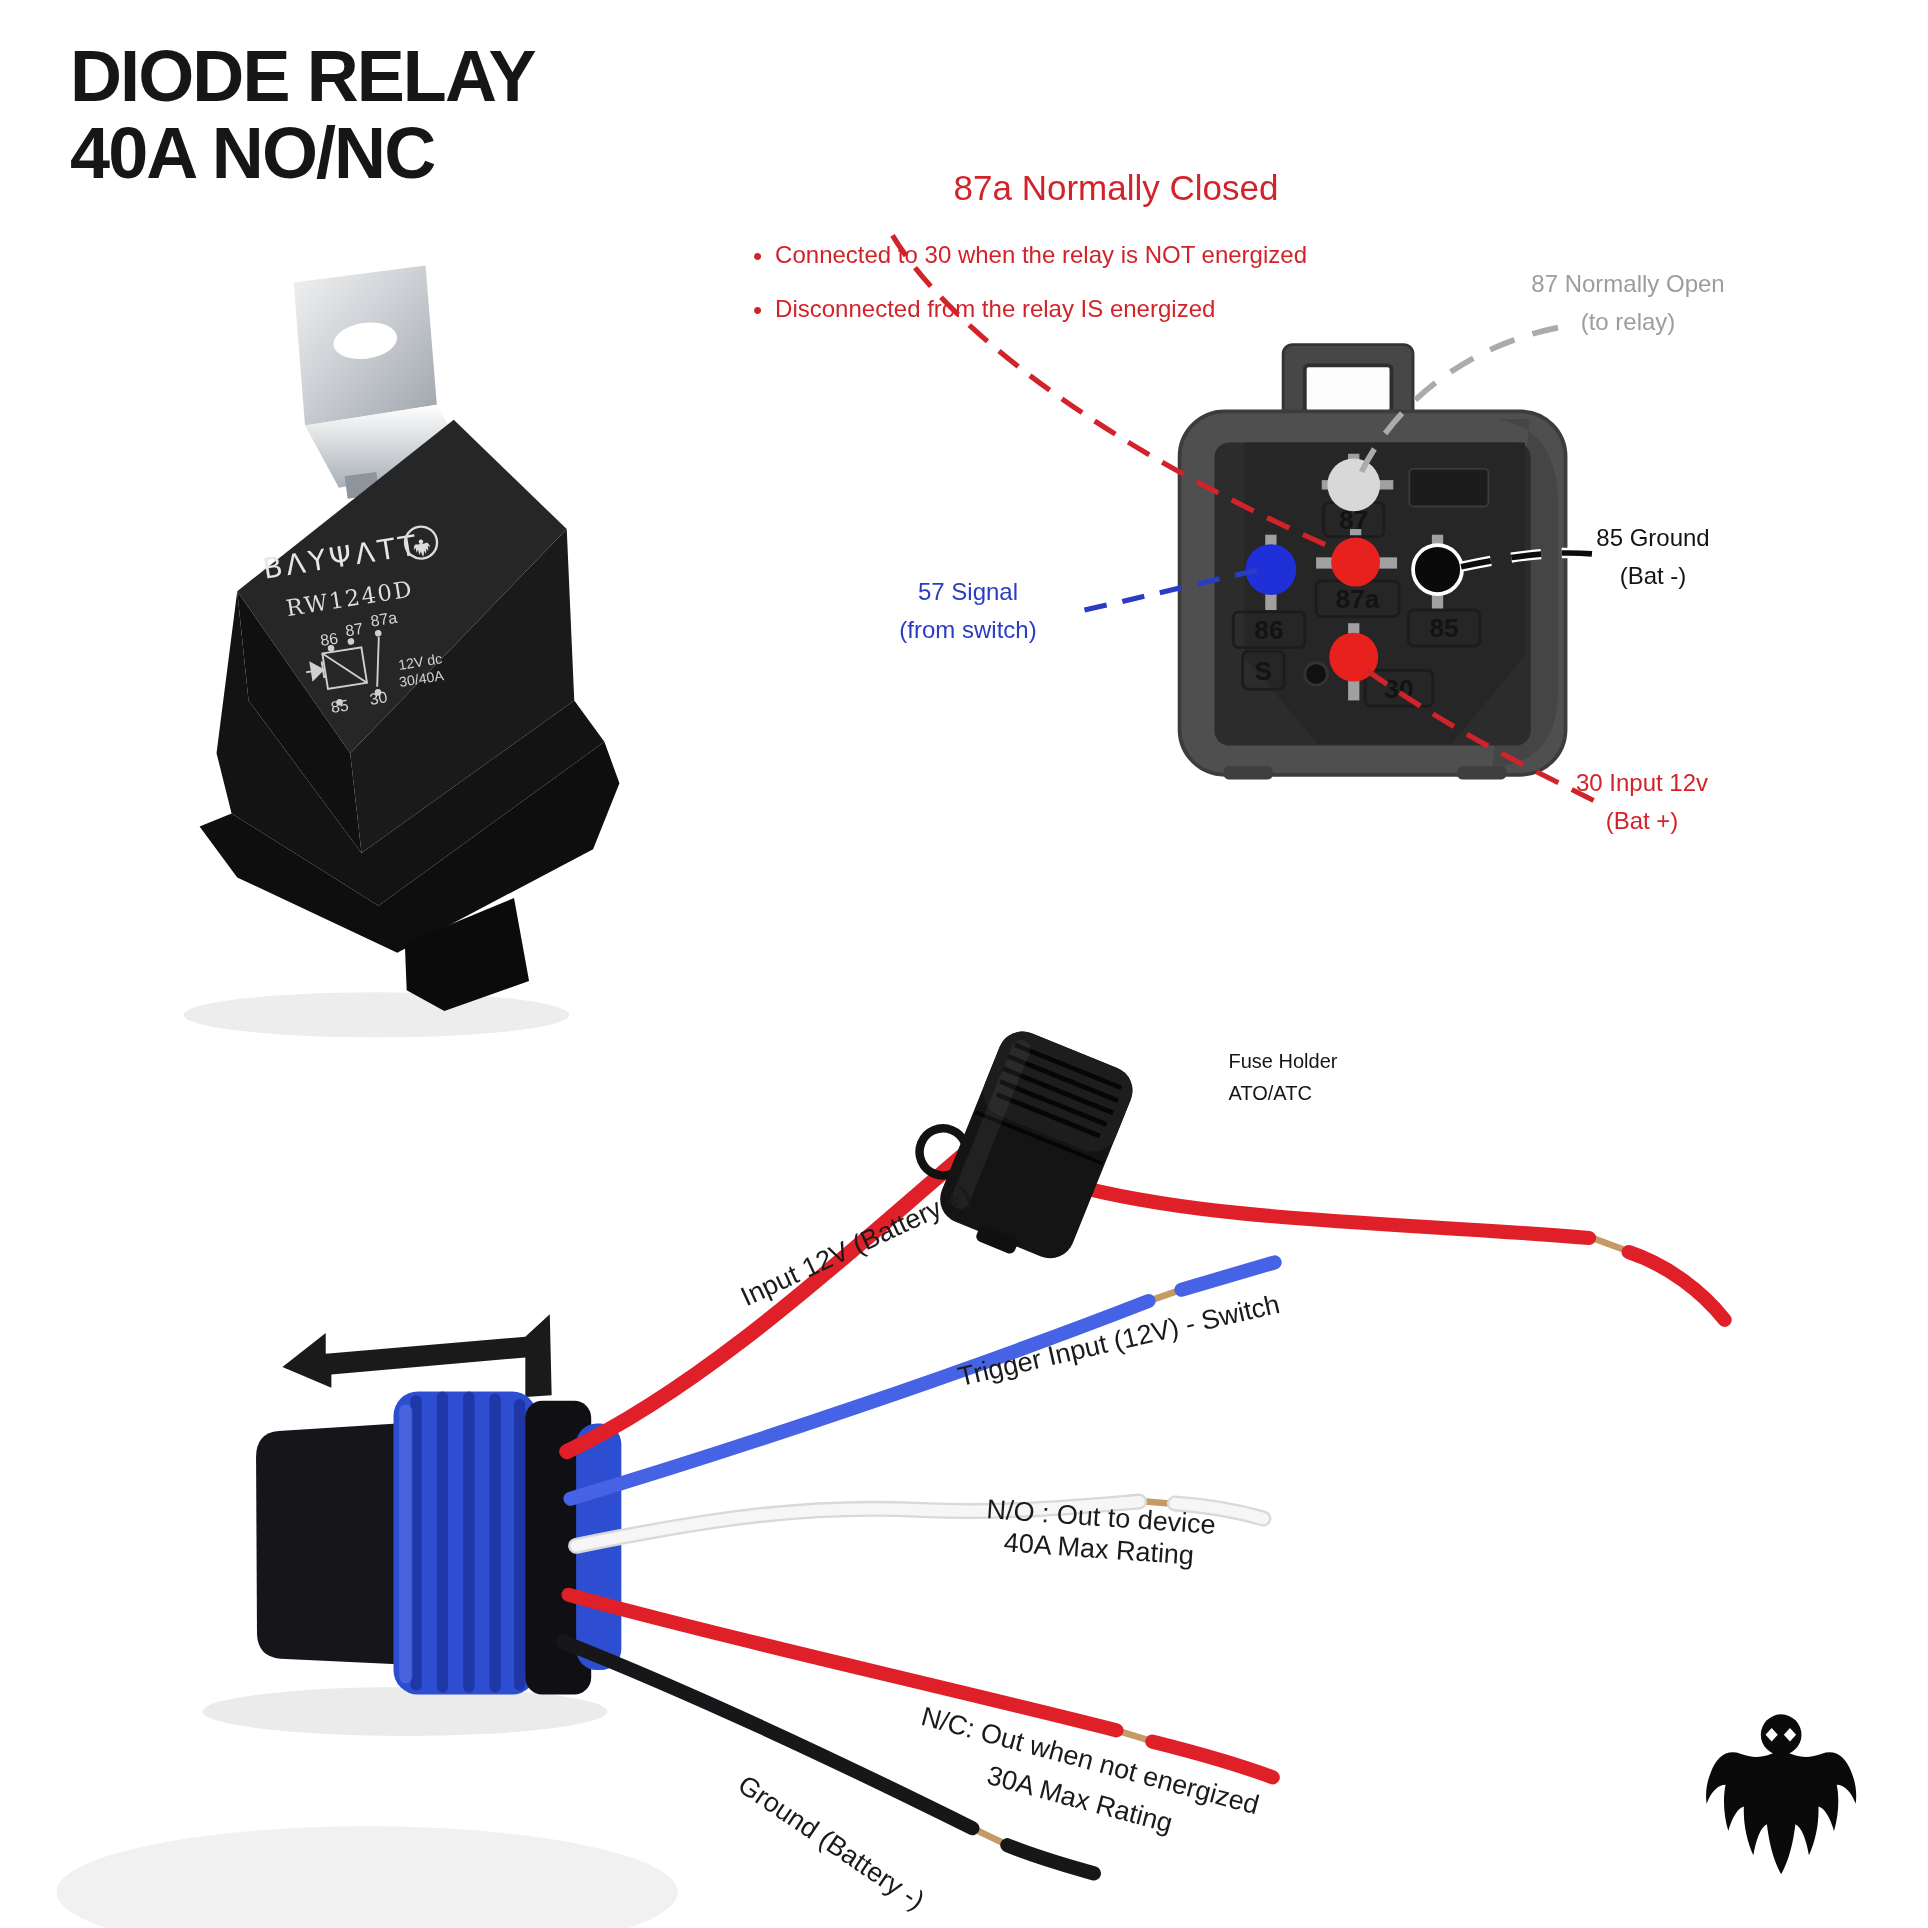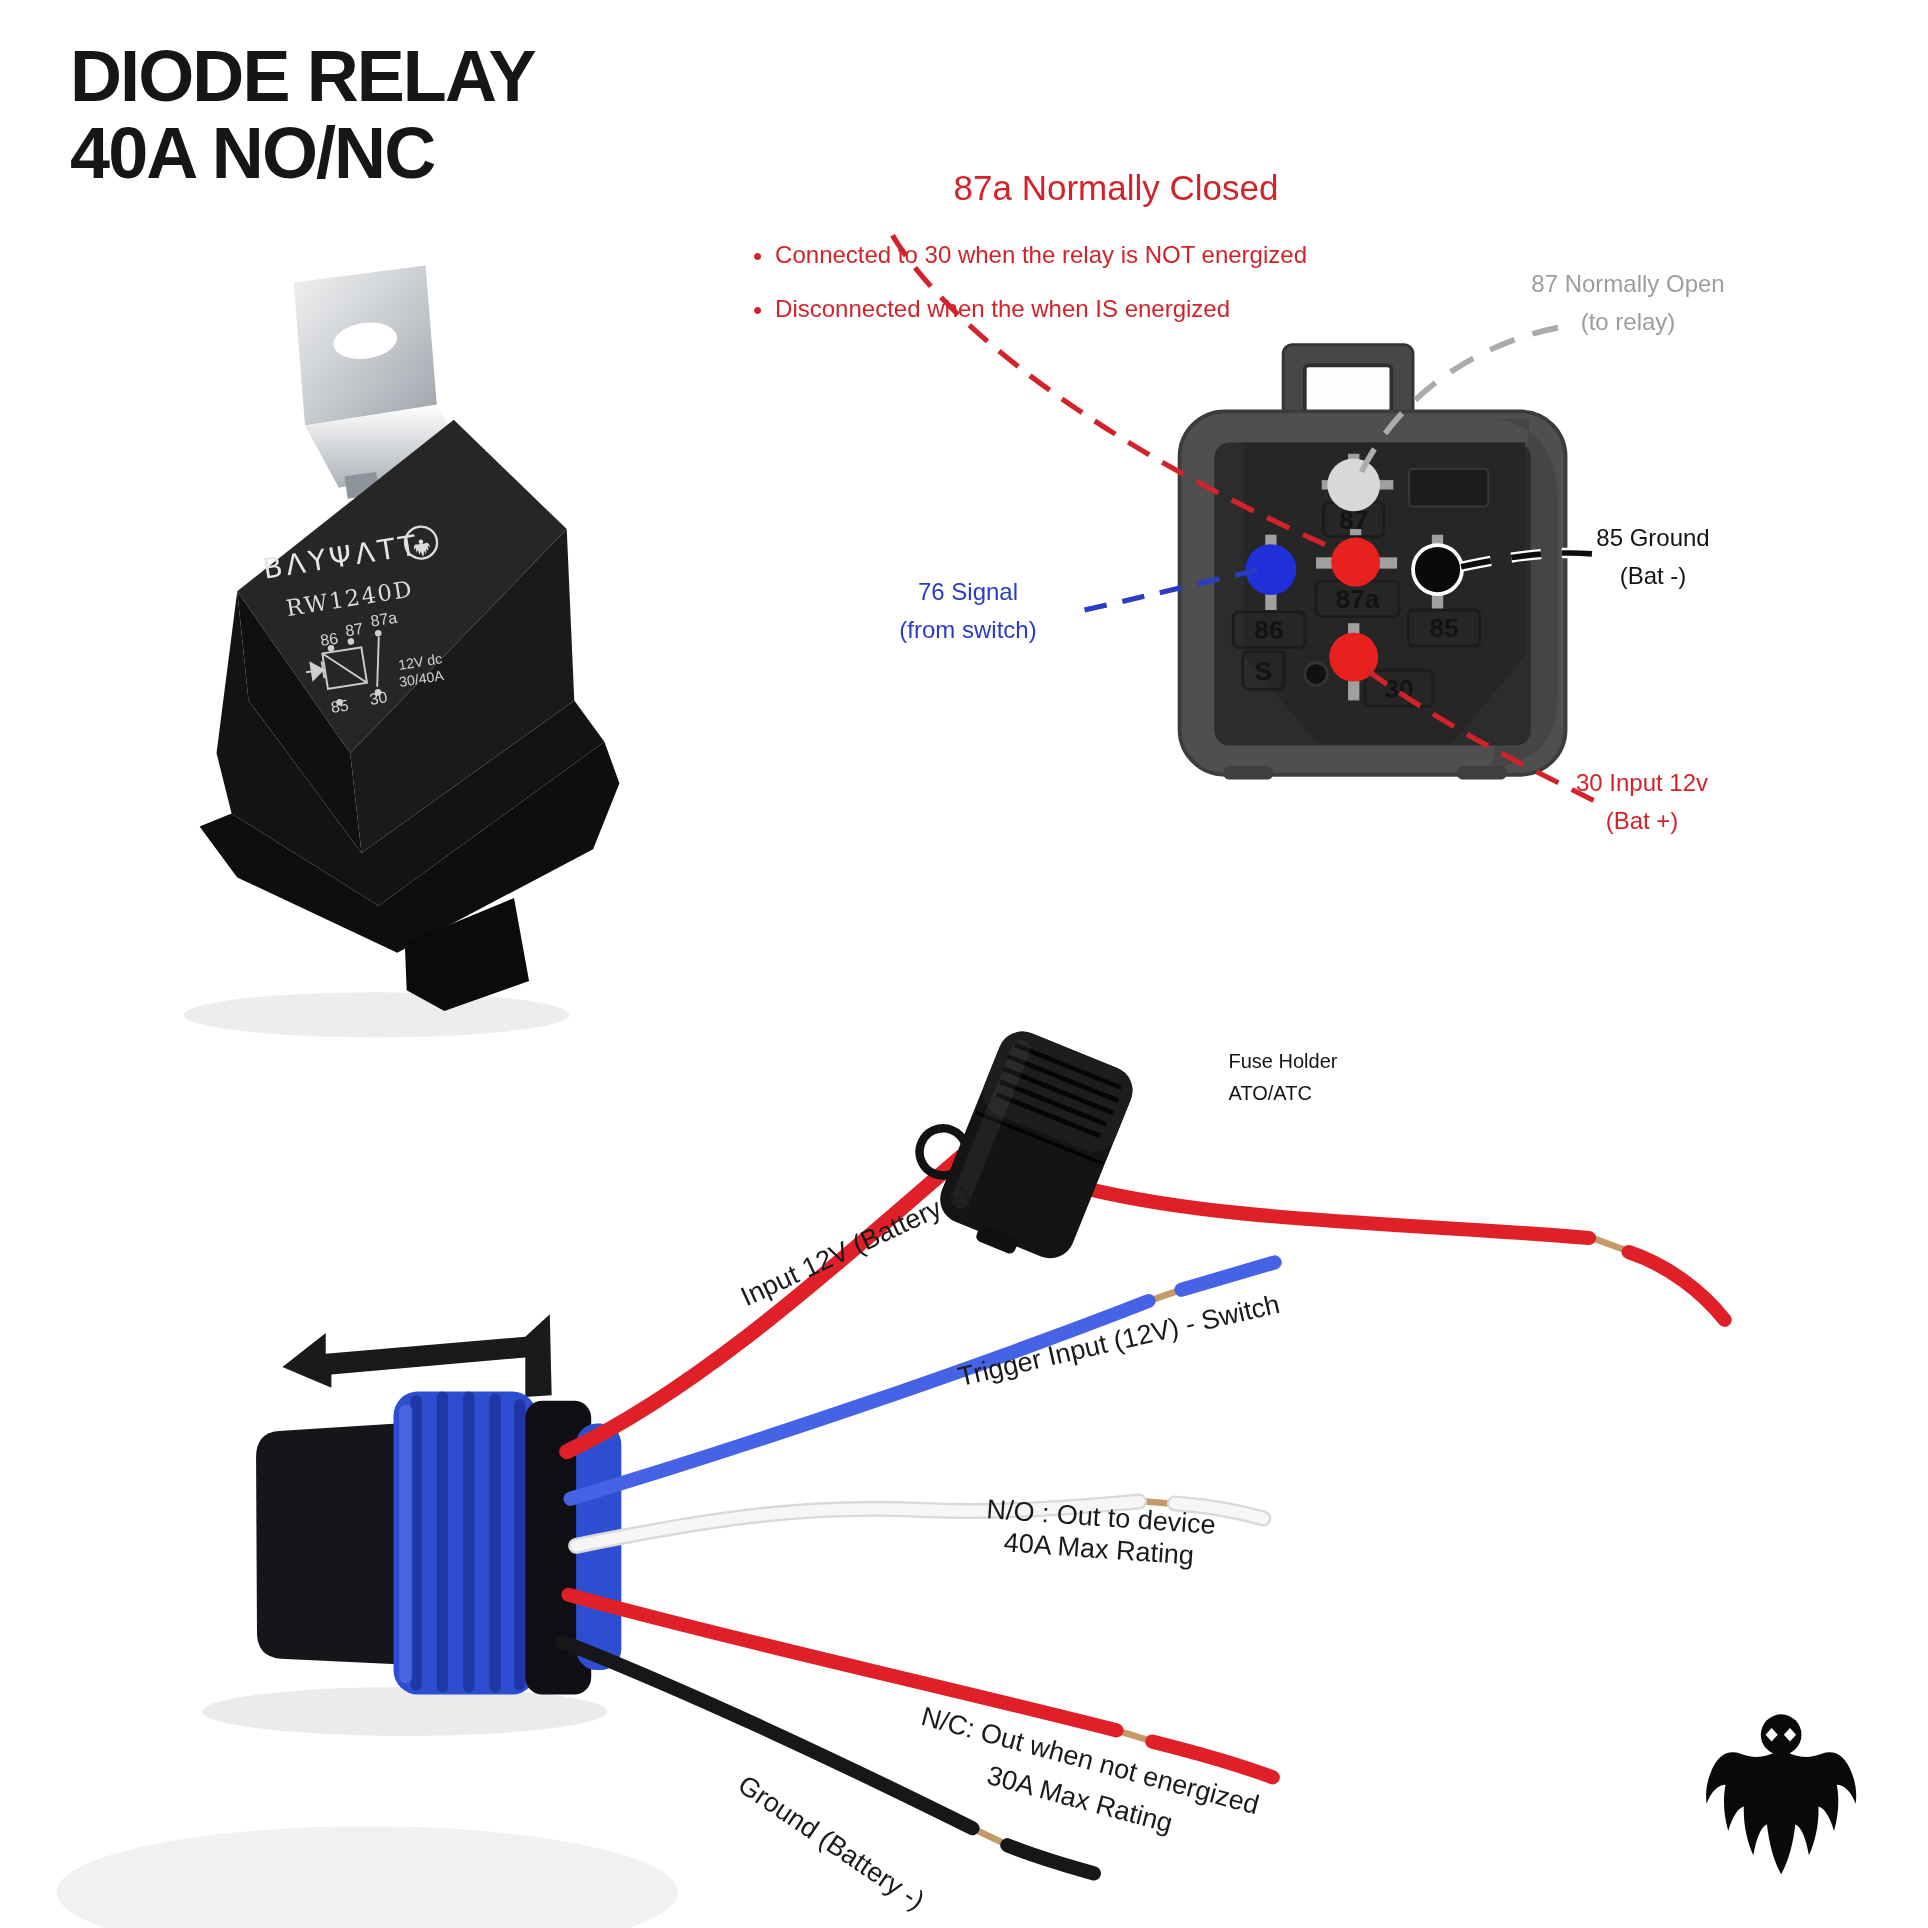--- a/index.html
+++ b/index.html
@@ -237,30 +237,30 @@
 
   <div class="lbl title">
     <div>DIODE RELAY</div>
     <div>40A NO/NC</div>
   </div>
 
   <div class="lbl callout-87a-head">87a Normally Closed</div>
 
   <div class="lbl callout-87a-bullets">
     <div class="bullet-row">Connected to 30 when the relay is NOT energized</div>
-    <div class="bullet-row">Disconnected when the when IS energized</div>
+    <div class="bullet-row">Disconnected from the relay IS energized</div>
   </div>
 
   <div class="lbl callout-two c-no87">
     <div>87 Normally Open</div>
     <div>(to relay)</div>
   </div>
 
   <div class="lbl callout-two c-sig86">
-    <div>76 Signal</div>
+    <div>57 Signal</div>
     <div>(from switch)</div>
   </div>
 
   <div class="lbl callout-two c-gnd85">
     <div>85 Ground</div>
     <div>(Bat -)</div>
   </div>
 
   <div class="lbl callout-two c-in30">
     <div>30 Input 12v</div>

